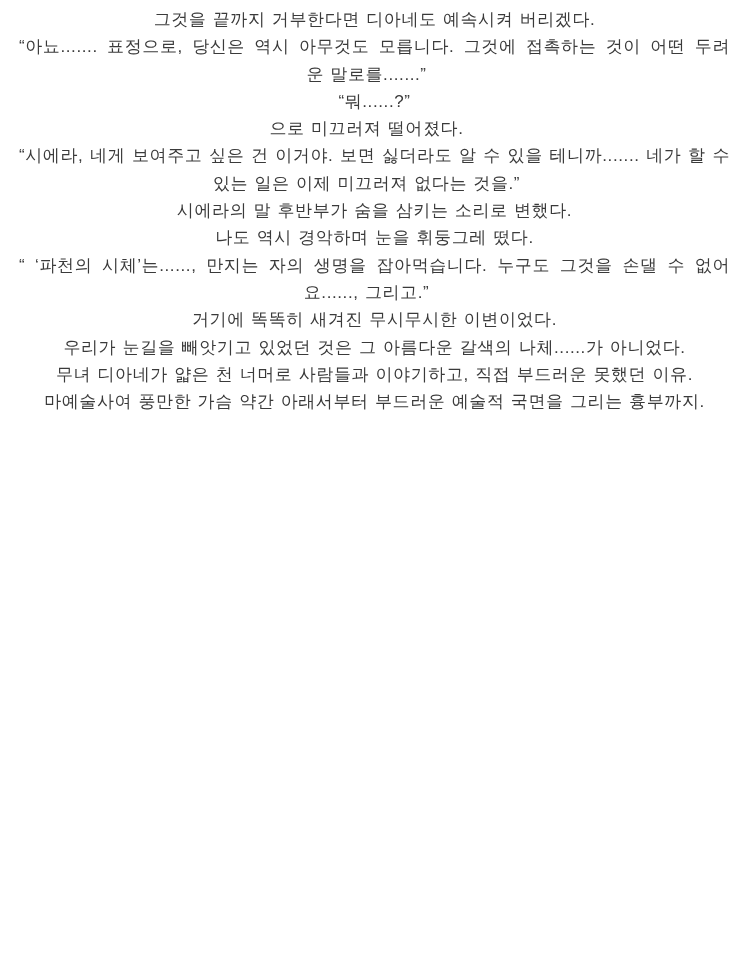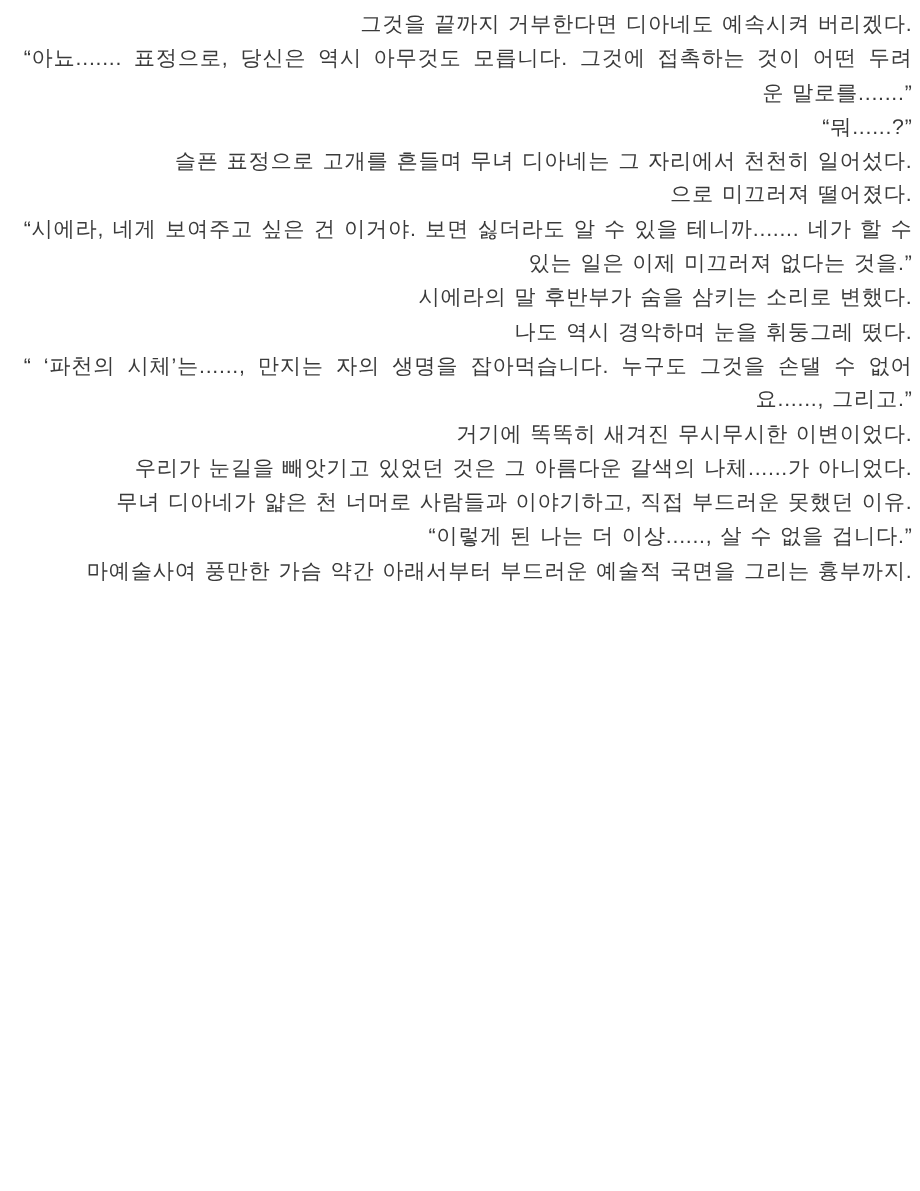--- a/index.html
+++ b/index.html
@@ -23,46 +23,44 @@
     color: #3a3a3a;
     font-size: 17px;
     letter-spacing: 0.6px;
     word-spacing: 1px;
   }
   .line {
     height: 27.3px;
     line-height: 27.3px;
     overflow: hidden;
     white-space: normal;
-    text-align: right;
+    text-align: center;
   }
   .line.indent {
     text-indent: 16px;
   }
   .line.fill {
     text-align: justify;
     text-align-last: justify;
   }
 </style>
 </head>
 <body>
 
 <div class="page">
   <div class="textblock">
     <div class="line indent">그것을 끝까지 거부한다면 디아네도 예속시켜 버리겠다.</div>
     <div class="line indent fill">“아뇨....... 표정으로, 당신은 역시 아무것도 모릅니다. 그것에 접촉하는 것이 어떤 두려</div>
     <div class="line">운 말로를.......”</div>
     <div class="line indent">“뭐......?”</div>
-    <div class="line indent">슬픈 표정으로 고개를 흔들며 무녀 디아네는 그 자리에서 천천히 일어섰다.</div>
     <div class="line">으로 미끄러져 떨어졌다.</div>
     <div class="line indent fill">“시에라, 네게 보여주고 싶은 건 이거야. 보면 싫더라도 알 수 있을 테니까....... 네가 할 수</div>
     <div class="line">있는 일은 이제 미끄러져 없다는 것을.”</div>
     <div class="line indent">시에라의 말 후반부가 숨을 삼키는 소리로 변했다.</div>
     <div class="line indent">나도 역시 경악하며 눈을 휘둥그레 떴다.</div>
     <div class="line indent fill">“ ‘파천의 시체’는......, 만지는 자의 생명을 잡아먹습니다. 누구도 그것을 손댈 수 없어</div>
     <div class="line">요......, 그리고.”</div>
     <div class="line indent">거기에 똑똑히 새겨진 무시무시한 이변이었다.</div>
     <div class="line indent">우리가 눈길을 빼앗기고 있었던 것은 그 아름다운 갈색의 나체......가 아니었다.</div>
     <div class="line indent">무녀 디아네가 얇은 천 너머로 사람들과 이야기하고, 직접 부드러운 못했던 이유.</div>
-    <div class="line indent">“이렇게 된 나는 더 이상......, 살 수 없을 겁니다.”</div>
     <div class="line indent">마예술사여 풍만한 가슴 약간 아래서부터 부드러운 예술적 국면을 그리는 흉부까지.</div>
   </div>
 </div>
 
 </body></html>

